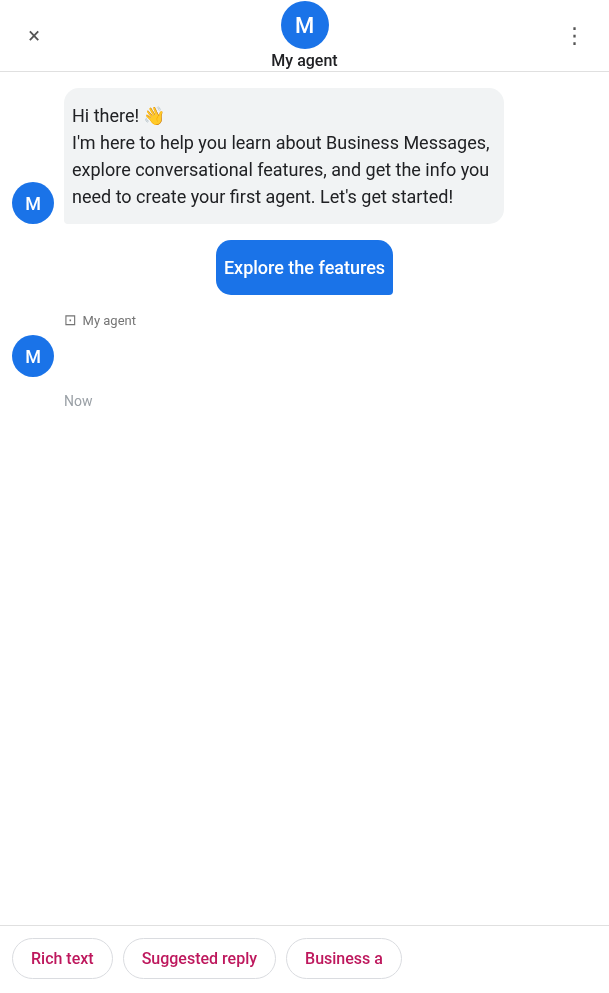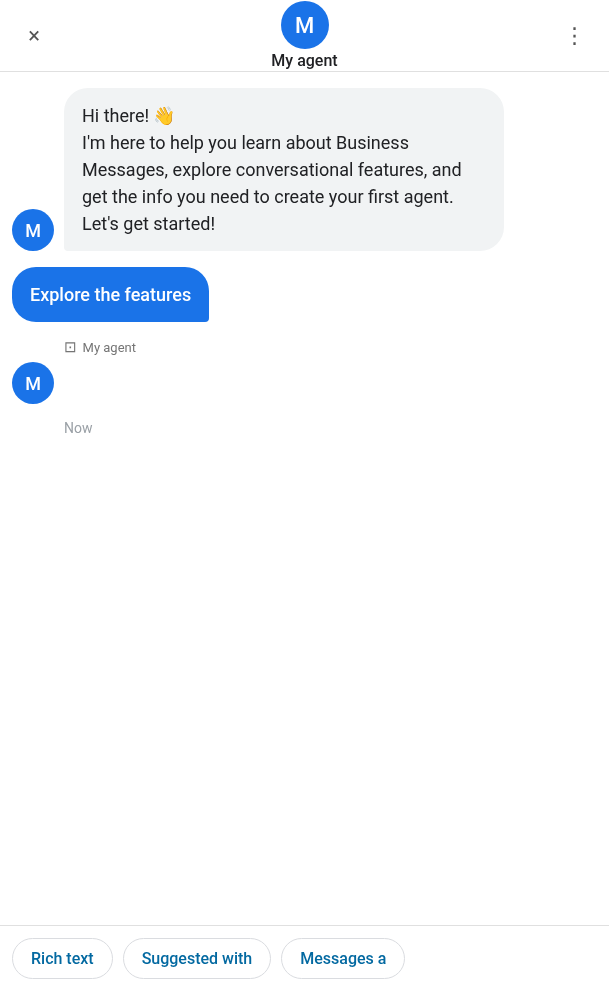--- a/index.html
+++ b/index.html
@@ -104,21 +104,21 @@
     }
 
     
     .message-group {
       display: flex;
       align-items: flex-end;
       margin-bottom: 16px;
     }
 
     .message-group.user {
-      justify-content: flex-start;
+      justify-content: center;
     }
 
     .message-group.agent {
       justify-content: flex-start;
     }
 
     .agent-avatar {
       width: 42px;
       height: 42px;
       border-radius: 50%;
@@ -129,22 +129,22 @@
       display: flex;
       align-items: center;
       justify-content: center;
       flex-shrink: 0;
       margin-right: 10px;
       align-self: flex-end;
     }
 
     .message-bubble {
       max-width: 440px;
-      padding: 14px 18px;
-      border-radius: 24px;
+      padding: 14px 8px;
+      border-radius: 15px;
       font-size: 18px;
       line-height: 1.5;
     }
 
     .message-bubble.agent-bubble {
       background: #f1f3f4;
       color: #202124;
       border-bottom-left-radius: 4px;
     }
 
@@ -195,21 +195,21 @@
     }
 
     .chip {
       display: flex;
       align-items: center;
       padding: 10px 18px;
       border: 1.5px solid #dadce0;
       border-radius: 24px;
       font-size: 16px;
       font-weight: 500;
-      color: #0369a1;
+      color: #be185d;
       white-space: nowrap;
       cursor: pointer;
       background: #fff;
       flex-shrink: 0;
     }
   </style>
 </head>
 <body>
 
 <div class="app-container">
@@ -261,20 +261,20 @@
       <span>Now</span>
     </div>
 
   </div>
 
   <div class="chips-area">
     <div class="chip">
       <span>Rich text</span>
     </div>
     <div class="chip">
-      <span>Suggested with</span>
+      <span>Suggested reply</span>
     </div>
     <div class="chip">
-      <span>Messages a</span>
+      <span>Business a</span>
     </div>
   </div>
 
 </div>
 
 </body></html>

